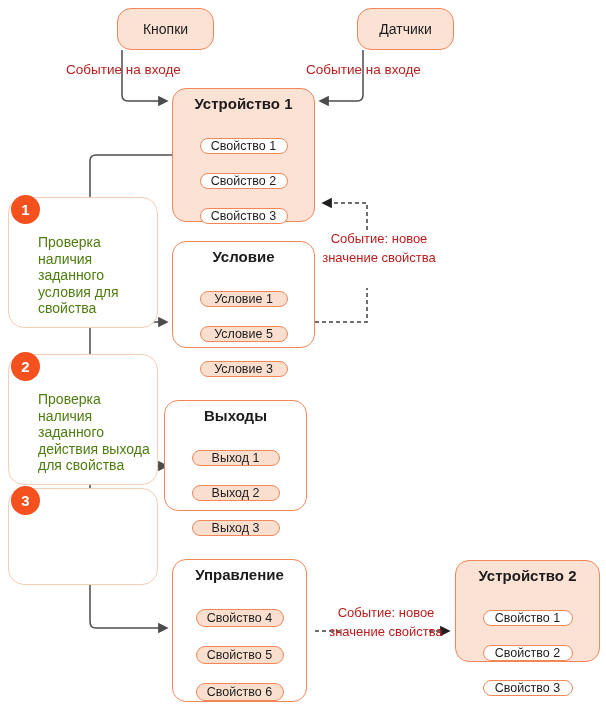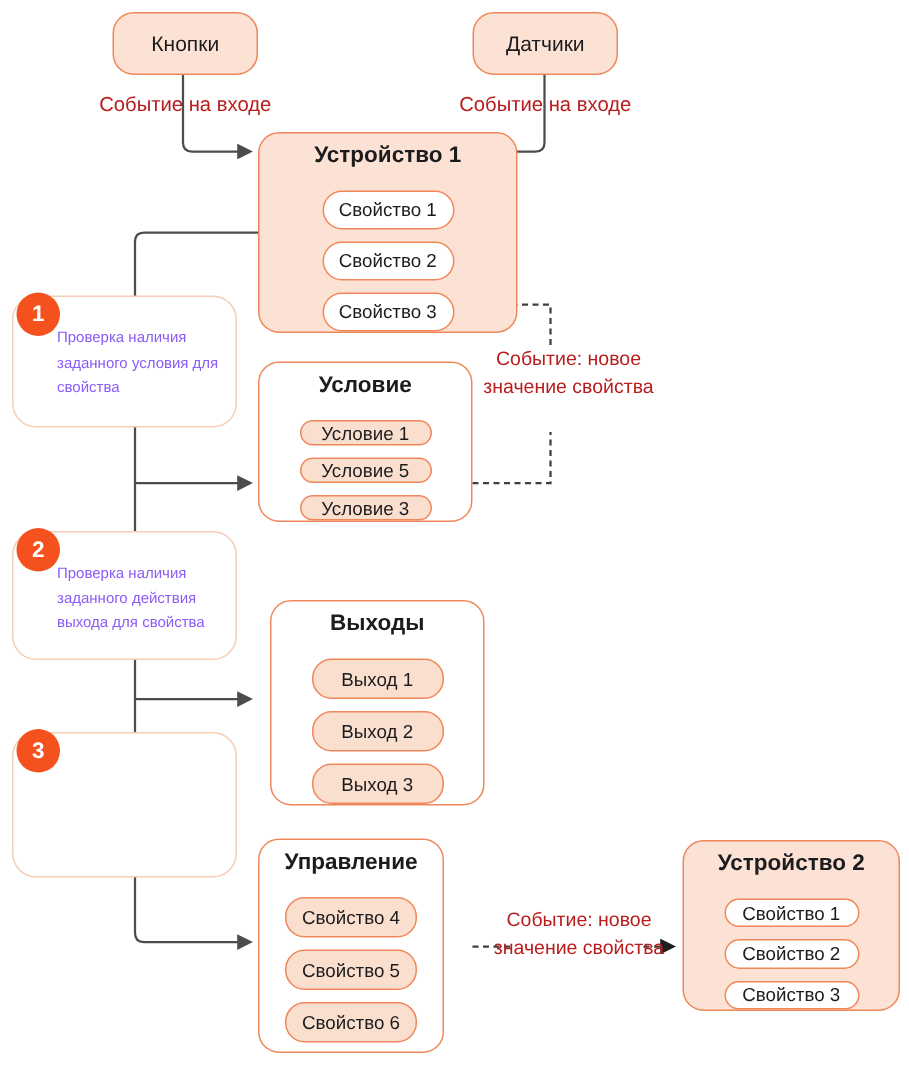--- a/index.html
+++ b/index.html
@@ -6,51 +6,51 @@
   html,body { background:#ffffff; }
   body { font-family:"Liberation Sans","DejaVu Sans",sans-serif; color:#1c1c1e; }
   .canvas { position:relative; width:606px; height:712px; background:#ffffff; overflow:hidden; }
 
   .wires { position:absolute; left:0; top:0; width:606px; height:712px; }
 
   .node { position:absolute; border-radius:14px; }
   .src {
     background:#fce2d4; border:1.5px solid #f0875a;
     display:flex; align-items:center; justify-content:center;
-    font-size:14px; font-weight:500; color:#1c1c1e;
+    font-size:14px; font-weight:500; color:#1c1c1e;margin-left:42px;
   }
   .group {
     background:#ffffff; border:1.5px solid #f0875a;
     display:flex; flex-direction:column; align-items:center;
     padding-top:6px;
   }
   .group.peach { background:#fce2d4; }
   .group-title { font-size:15px; font-weight:600; line-height:18px; margin-bottom:6px; color:#1c1c1e; }
   .item {
-    width:88px; height:27px; margin-top:8px;
+    width:88px; height:27px; margin-top:19px;
     border:1.5px solid #f0875a; border-radius:13px;
     display:flex; align-items:center; justify-content:center;
     font-size:12.5px; color:#1c1c1e; background:#fbdfce;
   }
   .item:first-of-type { margin-top:0; }
   .group.peach .item { background:#ffffff; }
   .group.wide-items .item { width:90px; }
 
   .olabel {
     position:absolute; color:#b91c1c; font-size:13.5px; font-weight:500;
     text-align:center; line-height:18px;
   }
   .olabel.multiline { font-size:13px; line-height:19px; }
 
   .note {
     position:absolute; width:150px; background:#ffffff;
     border:1px solid #f6cdb6; border-radius:16px;
     padding:20px 5px 10px 29px;
   }
-  .note-text { color:#8b5cf6; font-size:10px; font-weight:500; line-height:16.5px; }
+  .note-text { color:#4d7c0f; font-size:14px; font-weight:500; line-height:16.5px;margin-top:16px; }
   .badge {
     position:absolute; left:2px; top:-3px; width:29px; height:29px;
     border-radius:50%; background:#f4511e; color:#ffffff;
     font-size:15px; font-weight:700;
     display:flex; align-items:center; justify-content:center;
   }
 </style>
 </head>
 <body>
 
@@ -83,49 +83,49 @@
   <div class="node src" style="left:75px; top:8px; width:97px; height:42px;">
     <span>Кнопки</span>
   </div>
   <div class="node src" style="left:315px; top:8px; width:97px; height:42px;">
     <span>Датчики</span>
   </div>
 
   <div class="olabel" style="left:41px; top:61px; width:165px;">Событие на входе</div>
   <div class="olabel" style="left:281px; top:61px; width:165px;">Событие на входе</div>
 
-  <div class="node group peach" style="left:172px; top:88px; width:173px; height:134px;">
+  <div class="node group peach" style="left:172px; top:88px; width:143px; height:134px;">
     <div class="group-title">Устройство 1</div>
     <div class="item">Свойство 1</div>
     <div class="item">Свойство 2</div>
     <div class="item">Свойство 3</div>
   </div>
 
   <div class="node group" style="left:172px; top:241px; width:143px; height:107px;">
     <div class="group-title">Условие</div>
     <div class="item">Условие 1</div>
     <div class="item">Условие 5</div>
     <div class="item">Условие 3</div>
   </div>
 
-  <div class="node group" style="left:180px; top:400px; width:143px; height:137px;">
+  <div class="node group" style="left:164px; top:400px; width:143px; height:111px;">
     <div class="group-title">Выходы</div>
     <div class="item">Выход 1</div>
     <div class="item">Выход 2</div>
     <div class="item">Выход 3</div>
   </div>
 
-  <div class="node group" style="left:172px; top:559px; width:124px; height:143px;">
+  <div class="node group" style="left:172px; top:559px; width:135px; height:143px;">
     <div class="group-title">Управление</div>
     <div class="item">Свойство 4</div>
     <div class="item">Свойство 5</div>
     <div class="item">Свойство 6</div>
   </div>
 
-  <div class="node group peach wide-items" style="left:455px; top:560px; width:145px; height:114px;">
+  <div class="node group peach wide-items" style="left:455px; top:560px; width:145px; height:102px;">
     <div class="group-title">Устройство 2</div>
     <div class="item">Свойство 1</div>
     <div class="item">Свойство 2</div>
     <div class="item">Свойство 3</div>
   </div>
 
   <div class="olabel multiline" style="left:319px; top:229px; width:120px;">Событие: новое значение свойства</div>
   <div class="olabel multiline" style="left:326px; top:603px; width:120px;">Событие: новое значение свойства</div>
 
   <div class="note" style="left:8px; top:197px; min-height:88px;">

